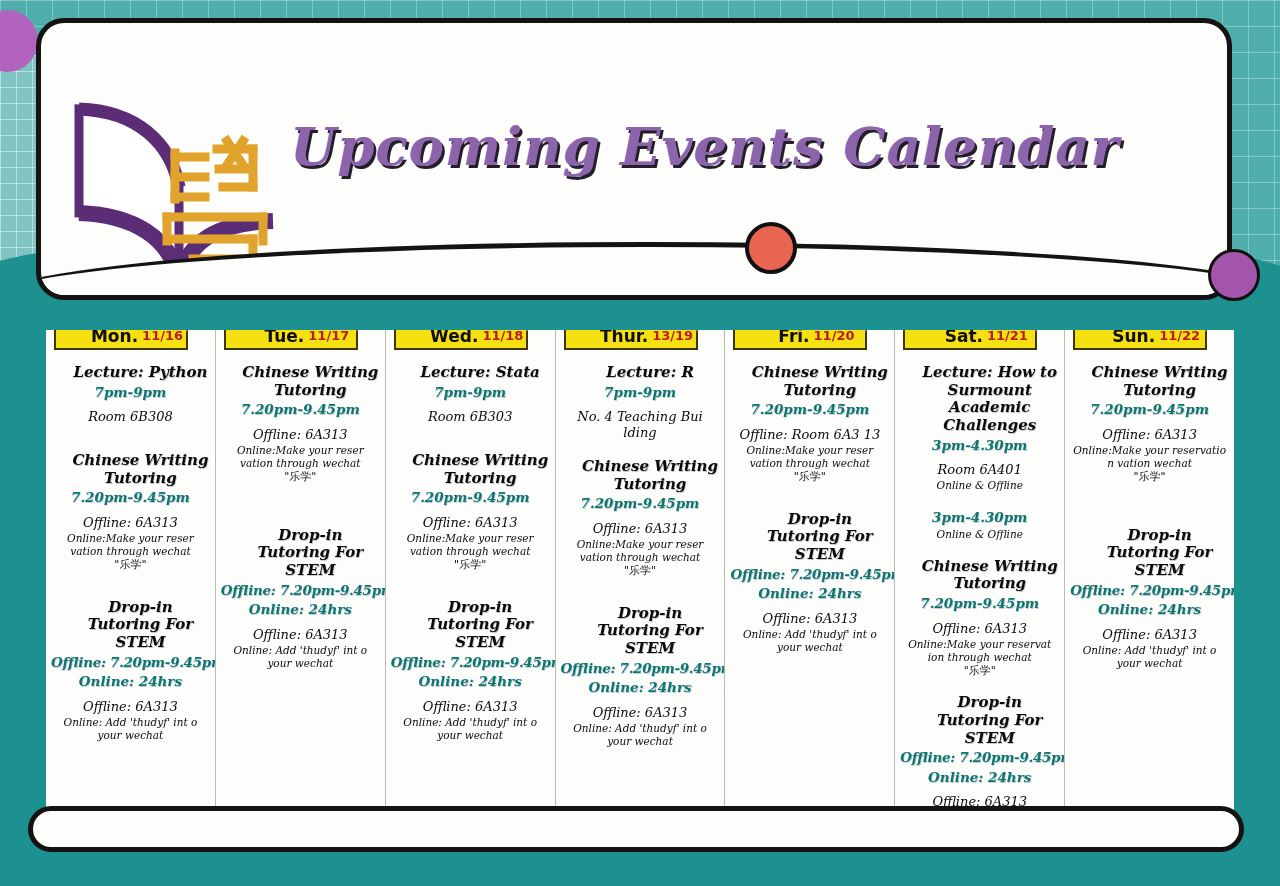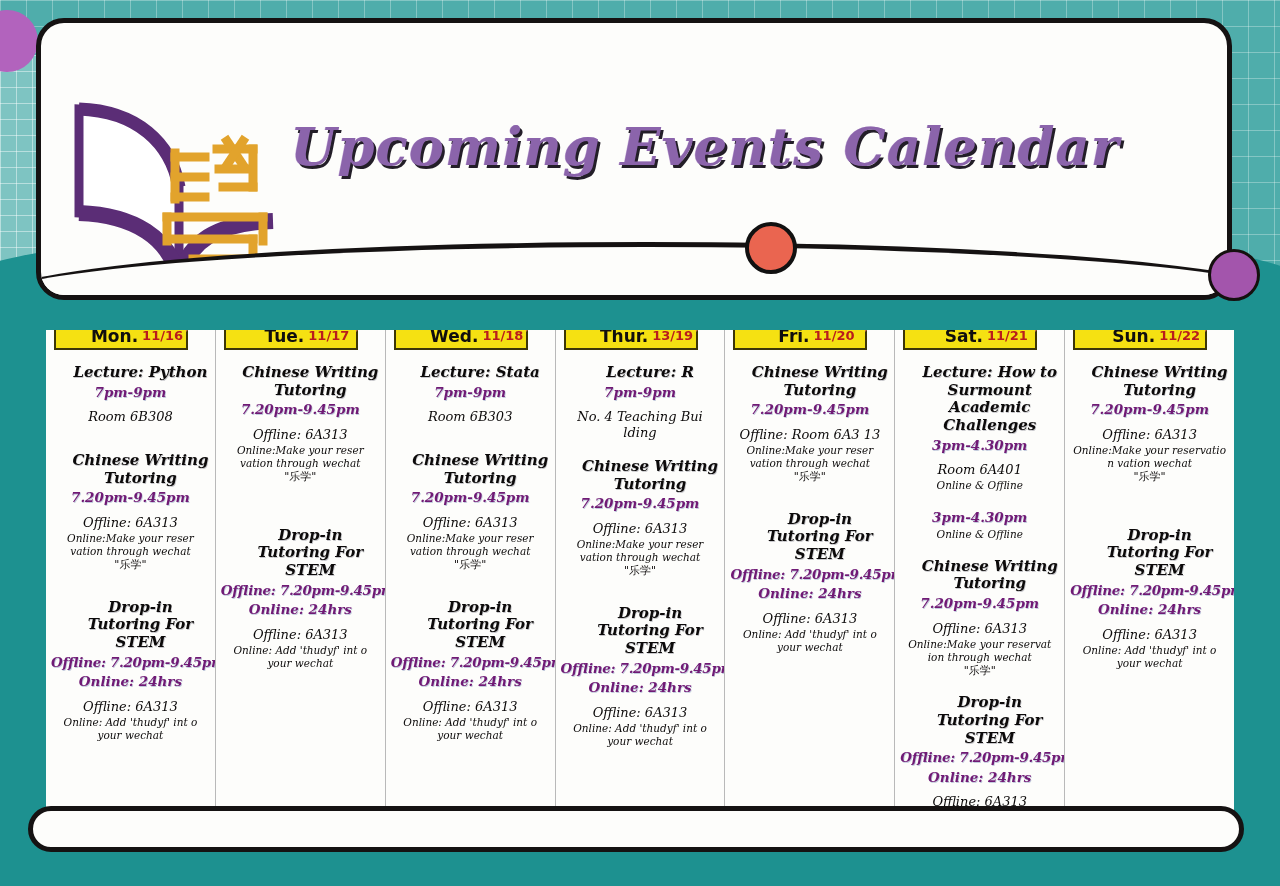--- a/index.html
+++ b/index.html
@@ -212,21 +212,21 @@
     color: #0c0a0a;
     text-shadow: 0.7px 0.7px 0 rgba(190,190,195,0.85);
     margin-left: 20px;
   }
   .ev-time {
     font-family: "DejaVu Serif", serif;
     font-style: italic;
     font-weight: bold;
     font-size: 13.5px;
     line-height: 1.3;
-    color: #701a75;
+    color: #0f766e;
     text-shadow: 0.7px 0.7px 0 rgba(185,195,215,0.85);
     margin-top: 2px;
   }
   .ev-place {
     font-family: "DejaVu Serif", serif;
     font-style: italic;
     font-size: 13px;
     line-height: 1.22;
     color: #0c0a0a;
     margin-top: 8px;

